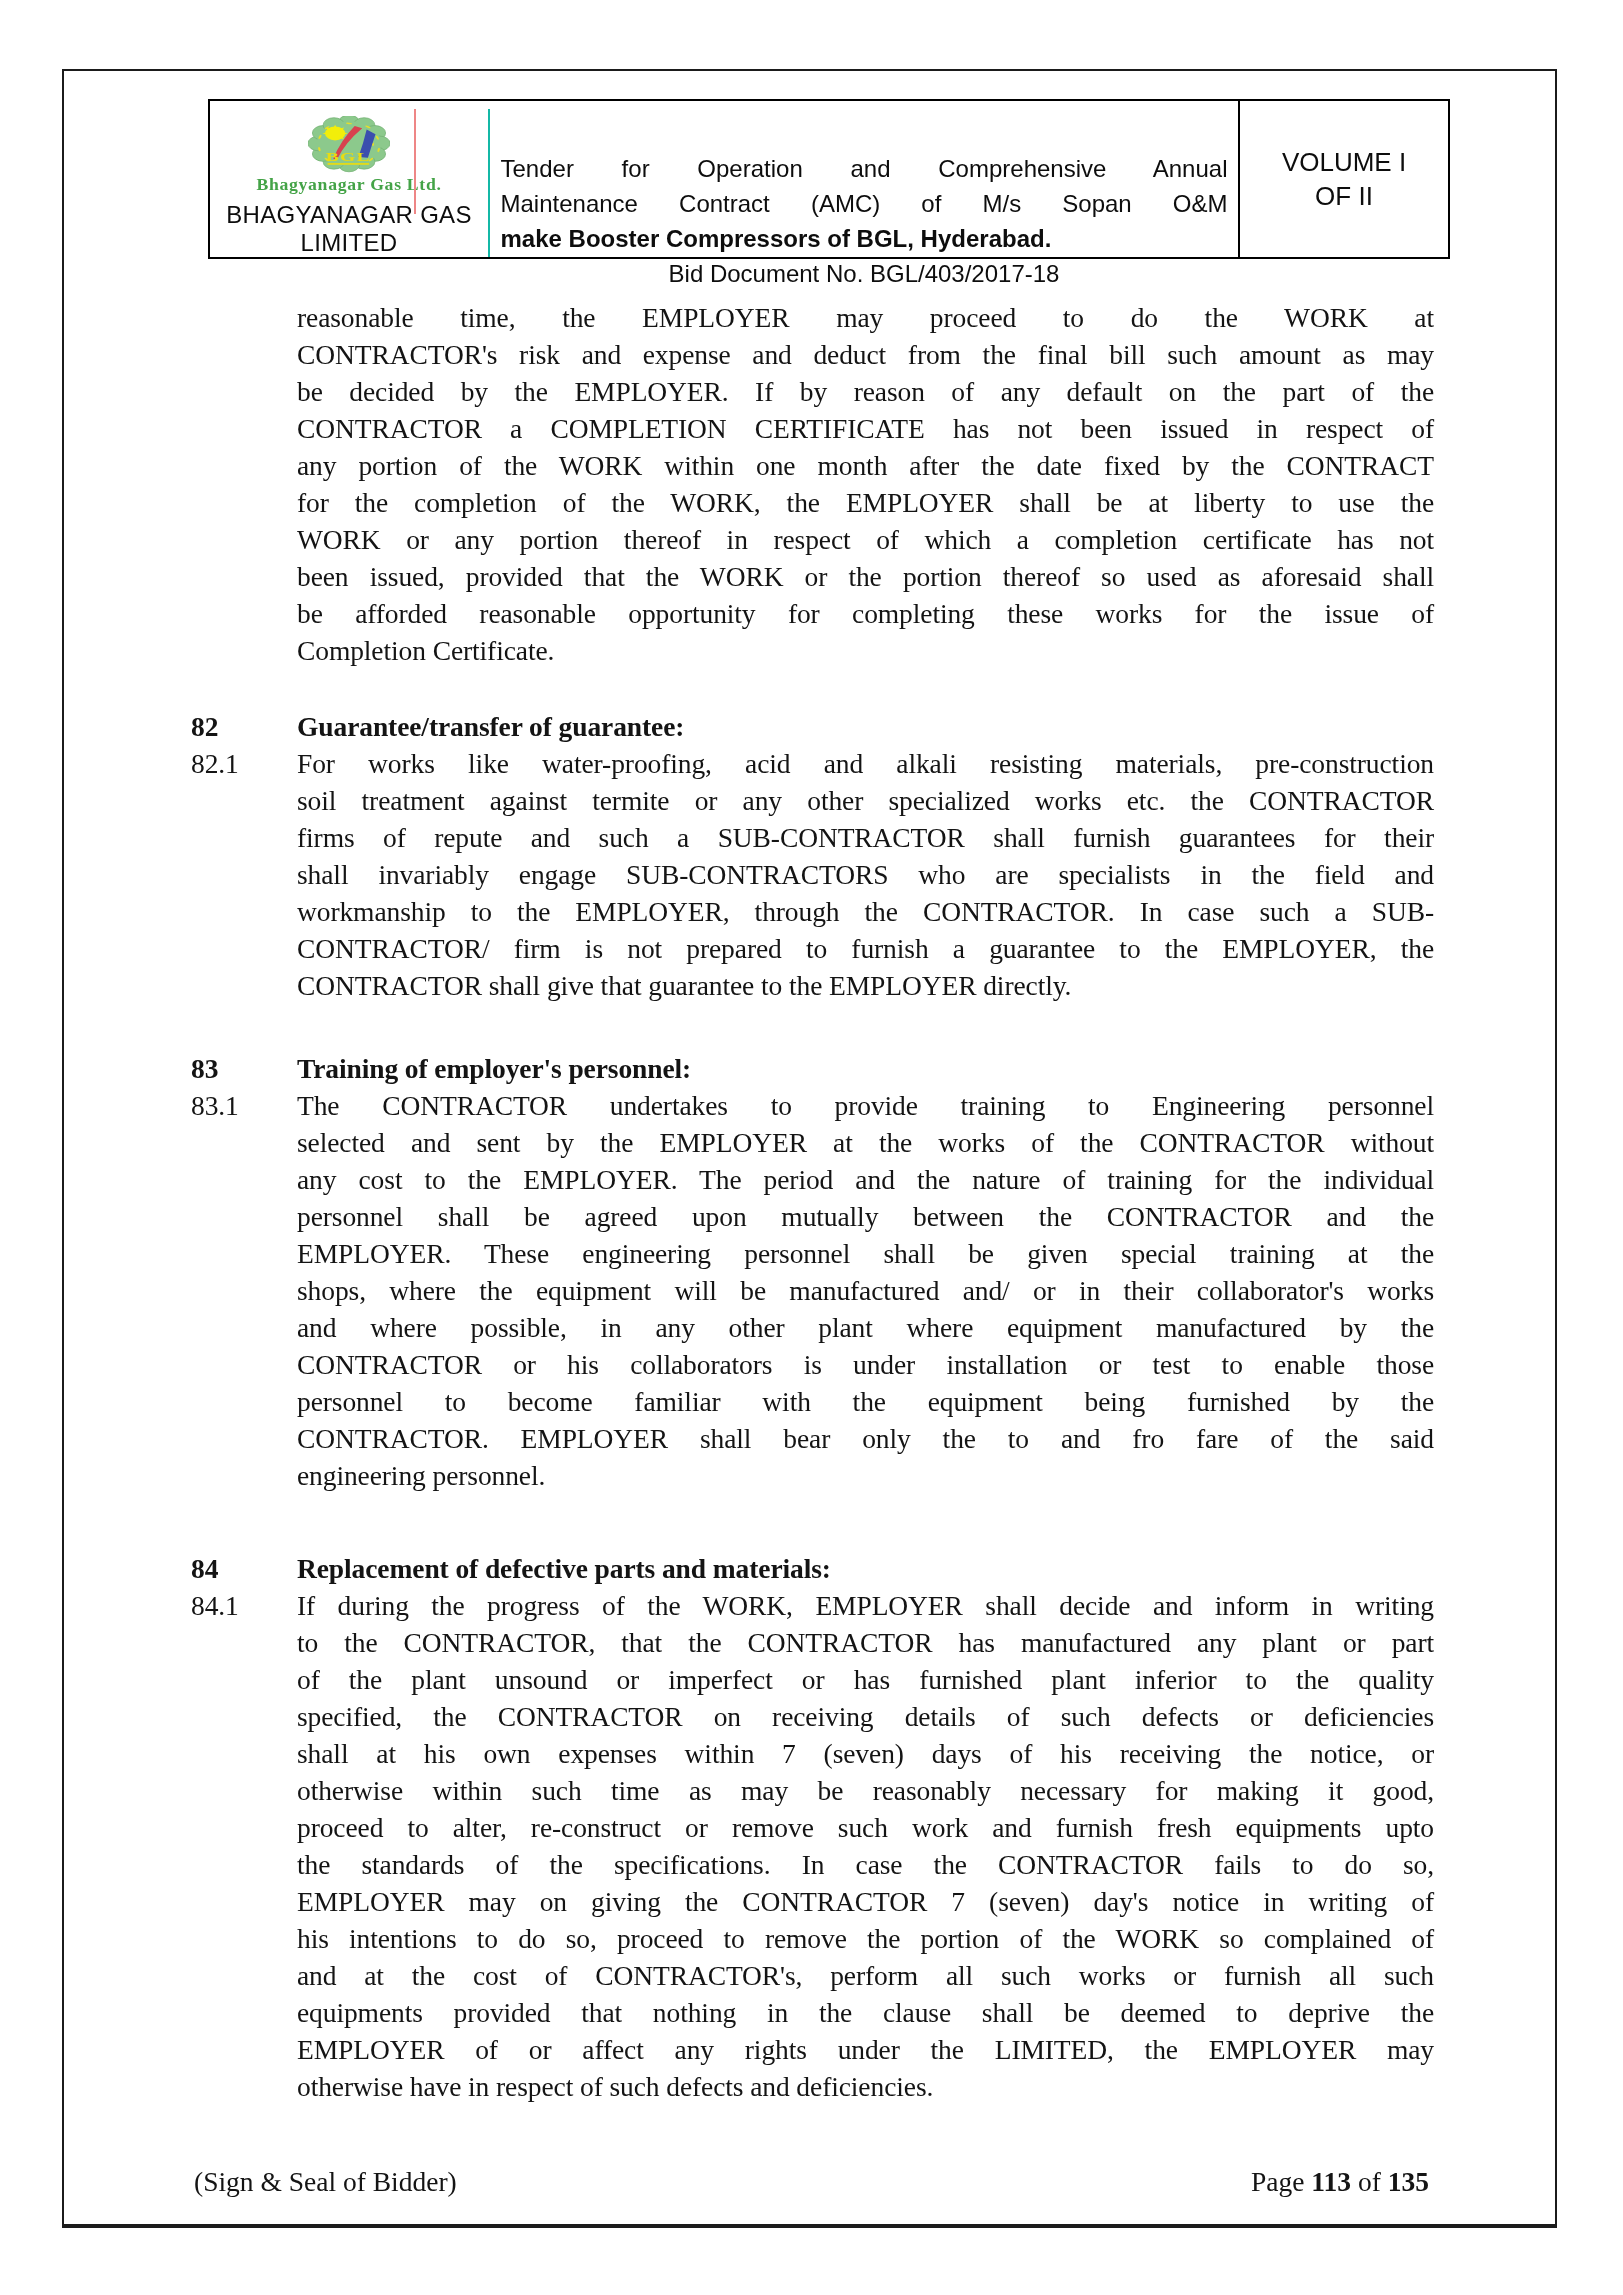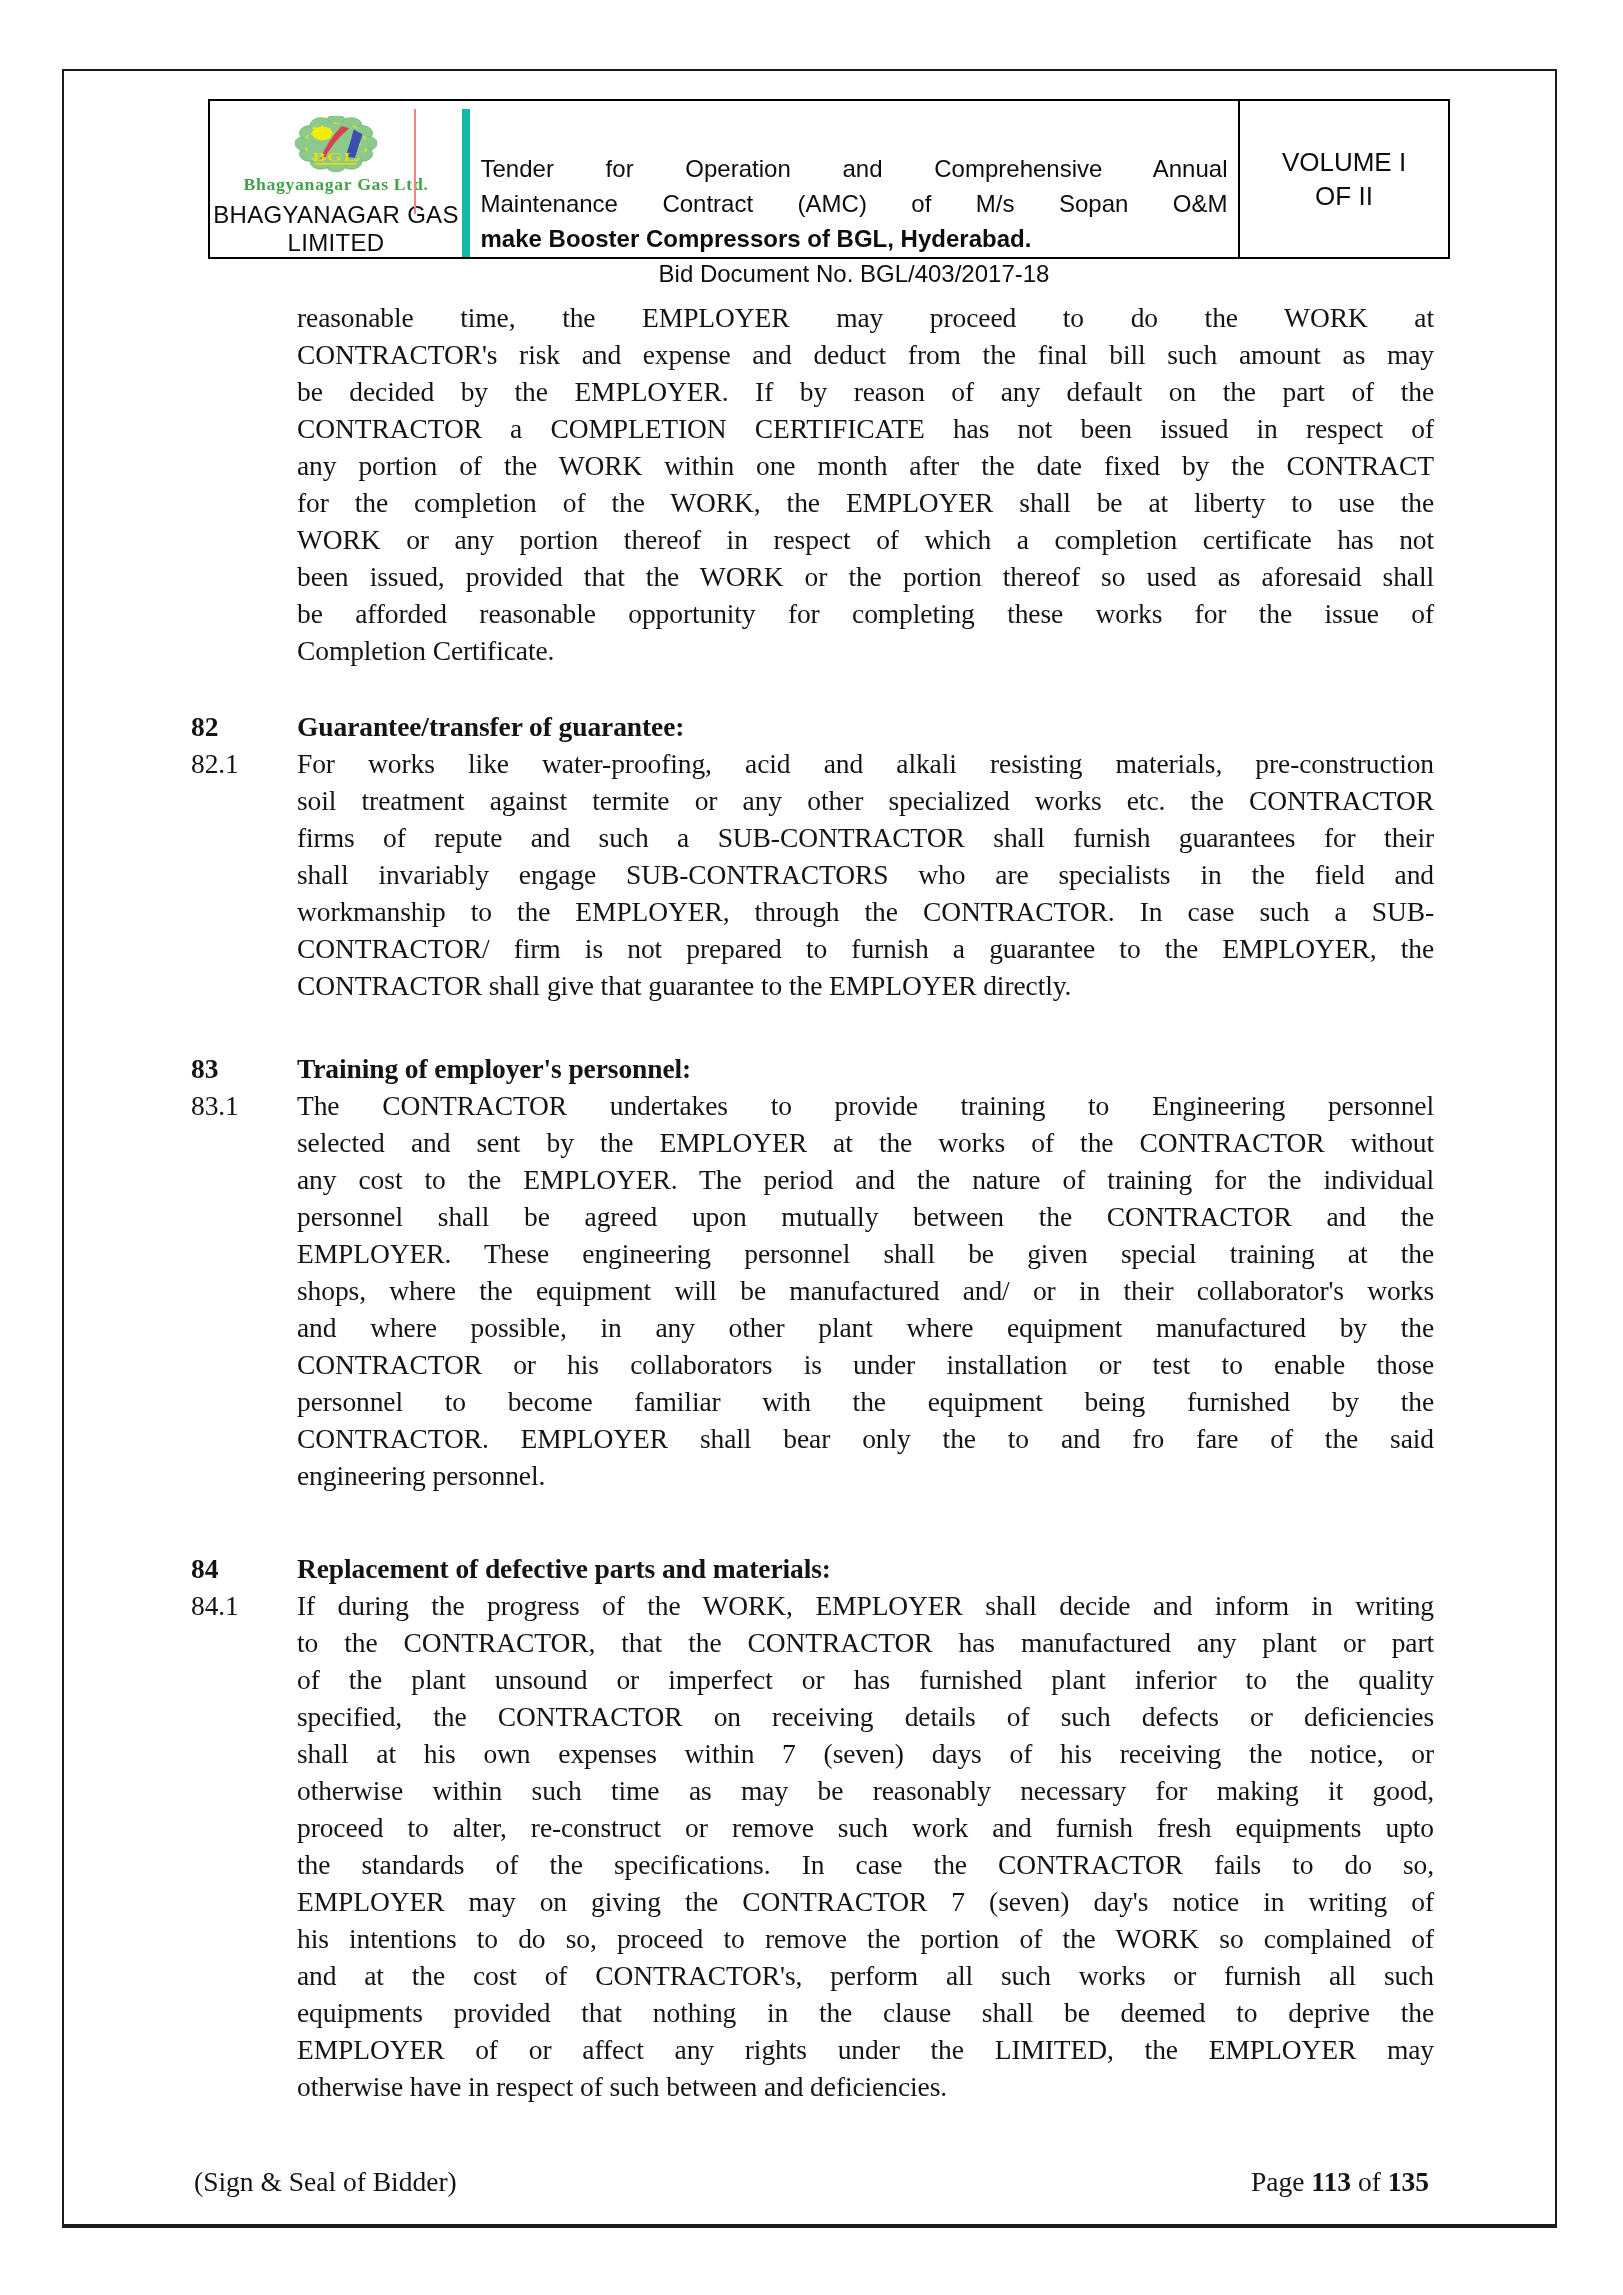--- a/index.html
+++ b/index.html
@@ -11,21 +11,21 @@
     position:absolute; left:62px; top:69px; width:1495px; height:2159px;
     border:2.6px solid #1b1b1b; border-bottom-width:4.6px; box-sizing:border-box;
   }
 
   
   .header-table {
     position:absolute; left:144px; top:27.5px; width:1242px; height:160px;
     border:2px solid #000; box-sizing:border-box; display:flex; background:#fff;
   }
   .logo-cell {
-    width:260px; box-sizing:border-box; border-right:8px solid #14b8a6;
+    width:280px; box-sizing:border-box; border-right:2px solid #14b8a6;
     position:relative; display:flex; flex-direction:column; align-items:center;
     padding-top:7.9px;
     margin-top:8px;
   }
   .scan-line {
     position:absolute; top:0; left:204px; width:2px; height:105px;
   }
   .logo-subtext {
     margin-top:1.3px; font-family:"Liberation Serif", serif; font-weight:bold;
     font-size:17.7px; letter-spacing:0.7px; white-space:nowrap;
@@ -217,21 +217,21 @@
             <div class="tline">specified, the CONTRACTOR on receiving details of such defects or deficiencies</div>
             <div class="tline">shall at his own expenses within 7 (seven) days of his receiving the notice, or</div>
             <div class="tline">otherwise within such time as may be reasonably necessary for making it good,</div>
             <div class="tline">proceed to alter, re-construct or remove such work and furnish fresh equipments upto</div>
             <div class="tline">the standards of the specifications. In case the CONTRACTOR fails to do so,</div>
             <div class="tline">EMPLOYER may on giving the CONTRACTOR 7 (seven) day's notice in writing of</div>
             <div class="tline">his intentions to do so, proceed to remove the portion of the WORK so complained of</div>
             <div class="tline">and at the cost of CONTRACTOR's, perform all such works or furnish all such</div>
             <div class="tline">equipments provided that nothing in the clause shall be deemed to deprive the</div>
             <div class="tline">EMPLOYER of or affect any rights under the LIMITED, the EMPLOYER may</div>
-            <div class="tline tline-last">otherwise have in respect of such between and deficiencies.</div>
+            <div class="tline tline-last">otherwise have in respect of such defects and deficiencies.</div>
           </div>
       </div>
     </div>
 
     <div class="footer">
       <div>(Sign &amp; Seal of Bidder)</div>
       <div class="page-num">
         <span>Page</span>
         <b>113</b>
         <span>of</span>

